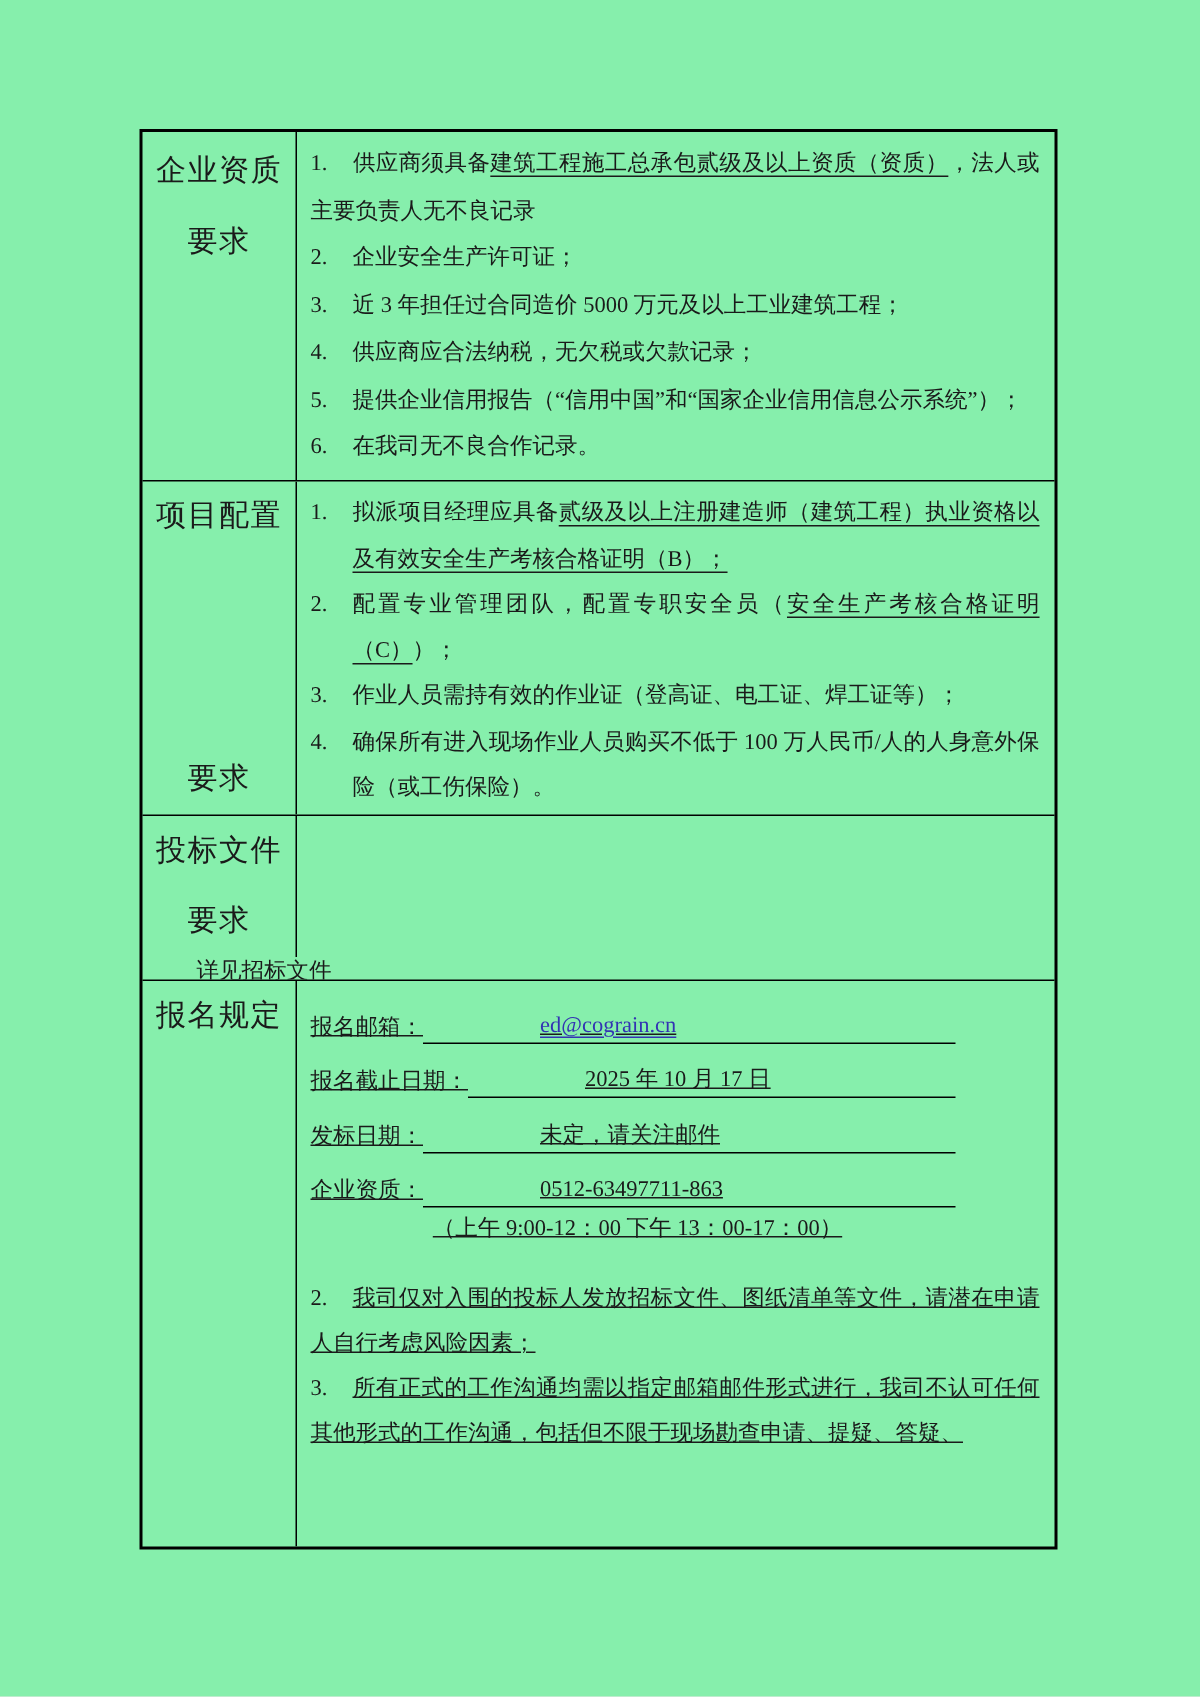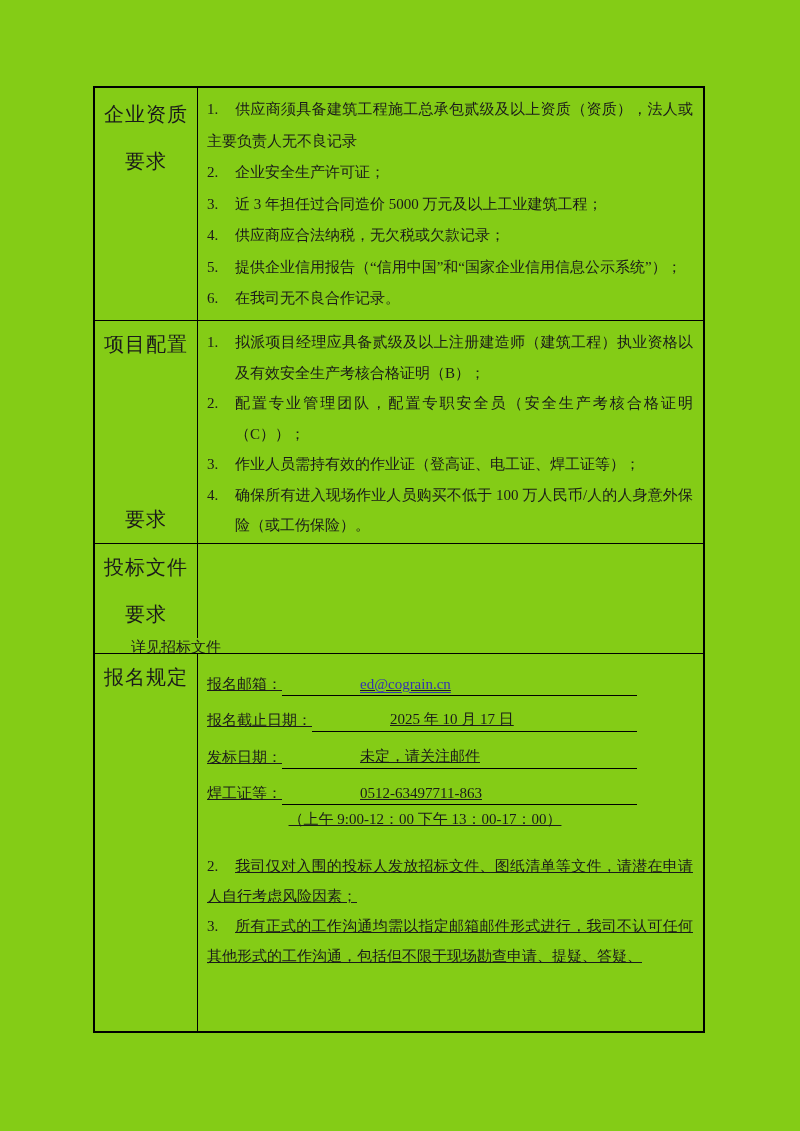--- a/index.html
+++ b/index.html
@@ -1,21 +1,21 @@
 <!DOCTYPE html>
 <html><head>
 <meta charset="utf-8">
 <style>
   * { margin: 0; padding: 0; box-sizing: border-box; }
   html, body { background: #e9e9e9; }
   .page {
     position: relative;
     width: 800px;
     height: 1131px;
-    background: #84cc16;
+    background: #86efac;
     font-family: "Liberation Serif", "DejaVu Serif", serif;
     color: #1a1a1a;
     overflow: hidden;
     margin: 0 auto;
   }
   .doc-table {
     position: absolute;
     left: 93px;
     top: 86px;
     width: 612px;
@@ -49,21 +49,21 @@
   
   .li { text-align: justify; }
   .num { display: inline-block; width: 28px; }
   .li-hang { display: flex; }
   .li-hang .num { flex: none; }
   .li-hang .litext { flex: 1; min-width: 0; }
   .r0 .li { line-height: 31.5px; }
   .r1 .li { line-height: 30.5px; }
   .reg-list .li { line-height: 30px; }
 
-  .useg { text-underline-offset: 4px; margin-top: 48px; }
+  .useg { text-decoration: underline; text-underline-offset: 4px; margin-top: 48px; }
   .email { text-decoration: underline; text-underline-offset: 3px; cursor: pointer; }
 
   
   .ccell.simple { display: flex; align-items: center; padding-left: 36px; font-family: Liberation Mono, monospace; }
 
   
   .ccell.reg { padding: 5px 0 0 9px; text-decoration: underline; }
   .field { display: flex; align-items: flex-end; height: 36.5px; }
   .flabel { flex: none; padding-bottom: 2px; white-space: nowrap; }
   .fline {
@@ -144,21 +144,21 @@
           </div>
           <div class="field">
             <span class="flabel">报名截止日期：</span>
             <span class="fline"><span>2025 年 10 月 17 日</span></span>
           </div>
           <div class="field">
             <span class="flabel">发标日期：</span>
             <span class="fline"><span>未定，请关注邮件</span></span>
           </div>
           <div class="field">
-            <span class="flabel">焊工证等：</span>
+            <span class="flabel">企业资质：</span>
             <span class="fline"><span>0512-63497711-863</span></span>
           </div>
           <div class="hours">（上午 9:00-12：00 下午 13：00-17：00）</div>
           <div class="reg-list">
             <div class="li li-flush"><span class="num">2.</span><span class="litext"><span>我司仅对入围的投标人发放招标文件、图纸清单等文件，请潜在申请人自行考虑风险因素；</span></span></div>
             <div class="li li-flush"><span class="num">3.</span><span class="litext"><span>所有正式的工作沟通均需以指定邮箱邮件形式进行，我司不认可任何其他形式的工作沟通，包括但不限于现场勘查申请、提疑、答疑、</span></span></div>
           </div>
         </div>
       </div>
     </div>

